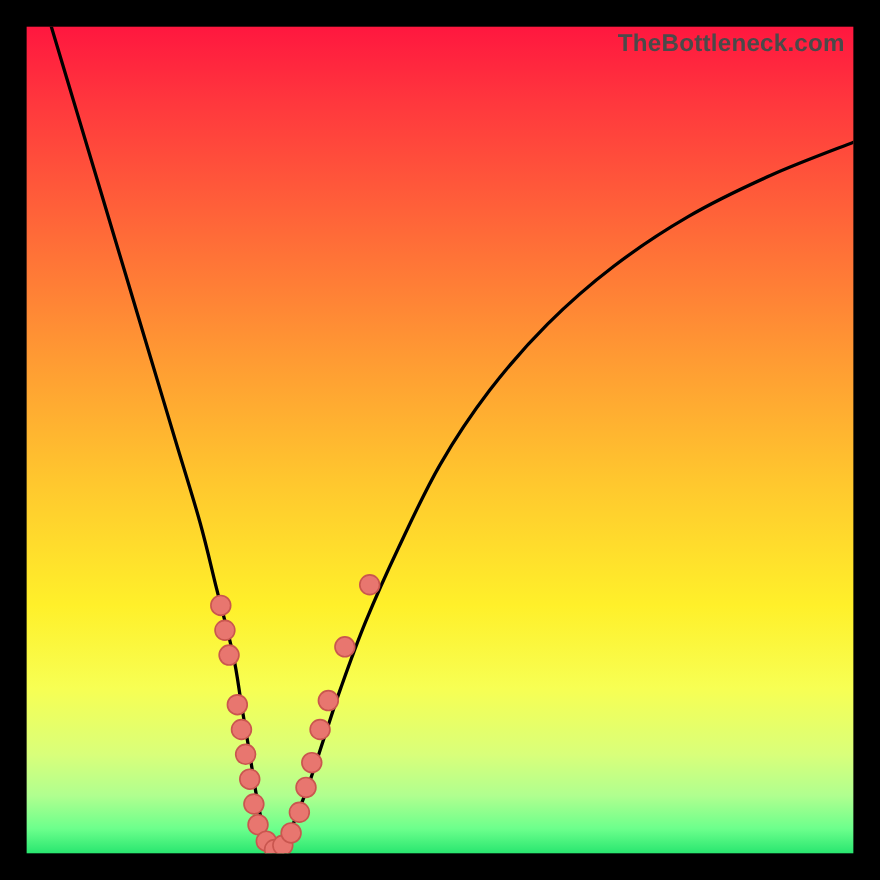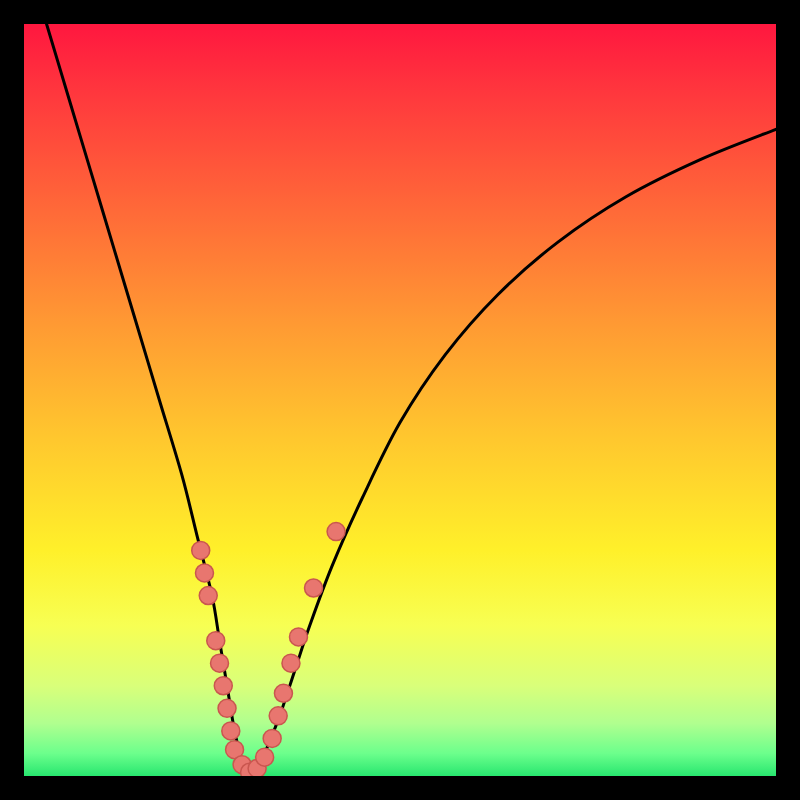--- a/index.html
+++ b/index.html
@@ -59,20 +59,21 @@
     stroke: #c9564f;
     stroke-width: 1.5;
   }
 </style>
 </head>
 <body>
 
 <div class="outer">
   <div class="plot-area">
     <div class="gradient-bg"></div>
+    <div class="watermark">TheBottleneck.com</div>
     <svg class="curve" viewBox="0 0 752 752" preserveAspectRatio="none">
       <path id="curve-path" fill="none" stroke="#000" stroke-width="3" stroke-linecap="round" d="M 22.56 0 C 26.32 12.53, 37.60 50.13, 45.12 75.20 C 52.64 100.27, 60.16 125.33, 67.68 150.40 C 75.20 175.47, 82.72 200.53, 90.24 225.60 C 97.76 250.67, 105.28 275.73, 112.80 300.80 C 120.32 325.87, 127.84 350.93, 135.36 376.00 C 142.88 401.07, 151.65 428.64, 157.92 451.20 C 164.19 473.76, 167.95 491.31, 172.96 511.36 C 177.97 531.41, 184.24 553.97, 188.00 571.52 C 191.76 589.07, 193.01 601.60, 195.52 616.64 C 198.03 631.68, 200.53 646.72, 203.04 661.76 C 205.55 676.80, 208.05 694.35, 210.56 706.88 C 213.07 719.41, 215.57 729.44, 218.08 736.96 C 220.59 744.48, 223.09 750.75, 225.60 752.00 C 228.11 753.25, 230.61 748.24, 233.12 744.48 C 235.63 740.72, 236.88 738.21, 240.64 729.44 C 244.40 720.67, 250.67 705.63, 255.68 691.84 C 260.69 678.05, 265.71 661.76, 270.72 646.72 C 275.73 631.68, 279.49 619.15, 285.76 601.60 C 292.03 584.05, 299.55 562.75, 308.32 541.44 C 317.09 520.13, 327.12 497.57, 338.40 473.76 C 349.68 449.95, 362.21 422.37, 376.00 398.56 C 389.79 374.75, 404.83 352.19, 421.12 330.88 C 437.41 309.57, 454.96 289.52, 473.76 270.72 C 492.56 251.92, 512.61 234.37, 533.92 218.08 C 555.23 201.79, 577.79 186.75, 601.60 172.96 C 625.41 159.17, 651.73 146.64, 676.80 135.36 C 701.87 124.08, 739.47 110.29, 752.00 105.28"></path>
       <g id="marker-group">
           <circle cx="176.72" cy="526.40" r="9" class="marker"></circle>
           <circle cx="180.48" cy="548.96" r="9" class="marker"></circle>
           <circle cx="184.24" cy="571.52" r="9" class="marker"></circle>
           <circle cx="191.76" cy="616.64" r="9" class="marker"></circle>
           <circle cx="195.52" cy="639.20" r="9" class="marker"></circle>
           <circle cx="199.28" cy="661.76" r="9" class="marker"></circle>
           <circle cx="203.04" cy="684.32" r="9" class="marker"></circle>

